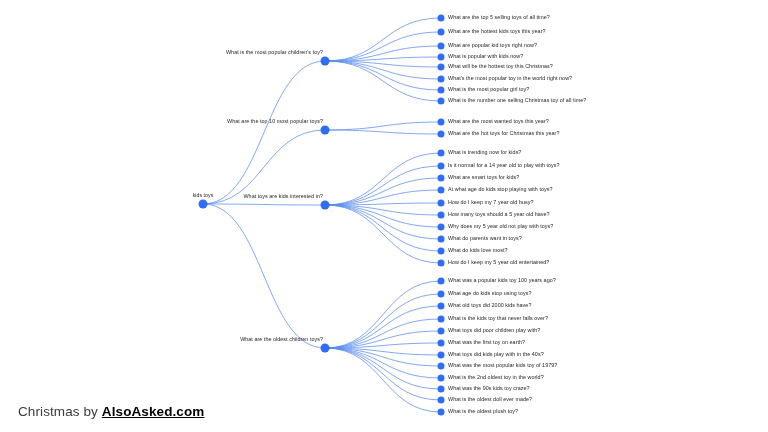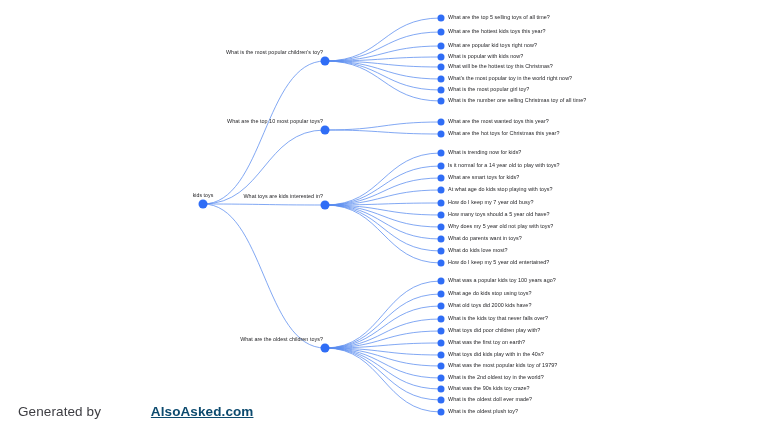--- a/index.html
+++ b/index.html
@@ -61,23 +61,22 @@
   #footer {
     position: absolute;
     left: 18px;
     bottom: 14px;
     font-size: 13.5px;
     line-height: 1;
     color: #3c3c41;
     letter-spacing: 0.1px;
   }
   #footer .brand {
-    color: #0c4a6e;
+    color: #000000;
     font-weight: bold;
-    margin-left: 46px;
   }
 </style>
 </head>
 <body>
 
 <svg id="graph" viewBox="0 0 768 432">
     <path d="M 203 204 C 264 204, 264 61, 325 61" class="edge"></path>
     <path d="M 325 61 C 383 61, 383 18, 441 18" class="edge"></path>
     <path d="M 325 61 C 383 61, 383 32, 441 32" class="edge"></path>
     <path d="M 325 61 C 383 61, 383 46, 441 46" class="edge"></path>
@@ -186,14 +185,14 @@
     <div class="node-label label-level2" style="left: 448px; top: 400px;">What is the oldest doll ever made?</div>
     <div class="node-dot level2" style="left: 441px; top: 412px;"></div>
     <div class="node-label label-level2" style="left: 448px; top: 412px;">What is the oldest plush toy?</div>
     <div class="node-dot level1" style="left: 325px; top: 348px;"></div>
     <div class="node-label label-level1" style="left: 323px; top: 342px;">What are the oldest children toys?</div>
     <div class="node-dot root" style="left: 203px; top: 204px;"></div>
     <div class="node-label label-root" style="left: 203px; top: 198px;">kids toys</div>
   </div>
 
 <div id="footer">
-  <span>Generated by </span><a class="brand" href="#">AlsoAsked.com</a>
+  <span>Christmas by </span><a class="brand" href="#">AlsoAsked.com</a>
 </div>
 
 </body></html>

